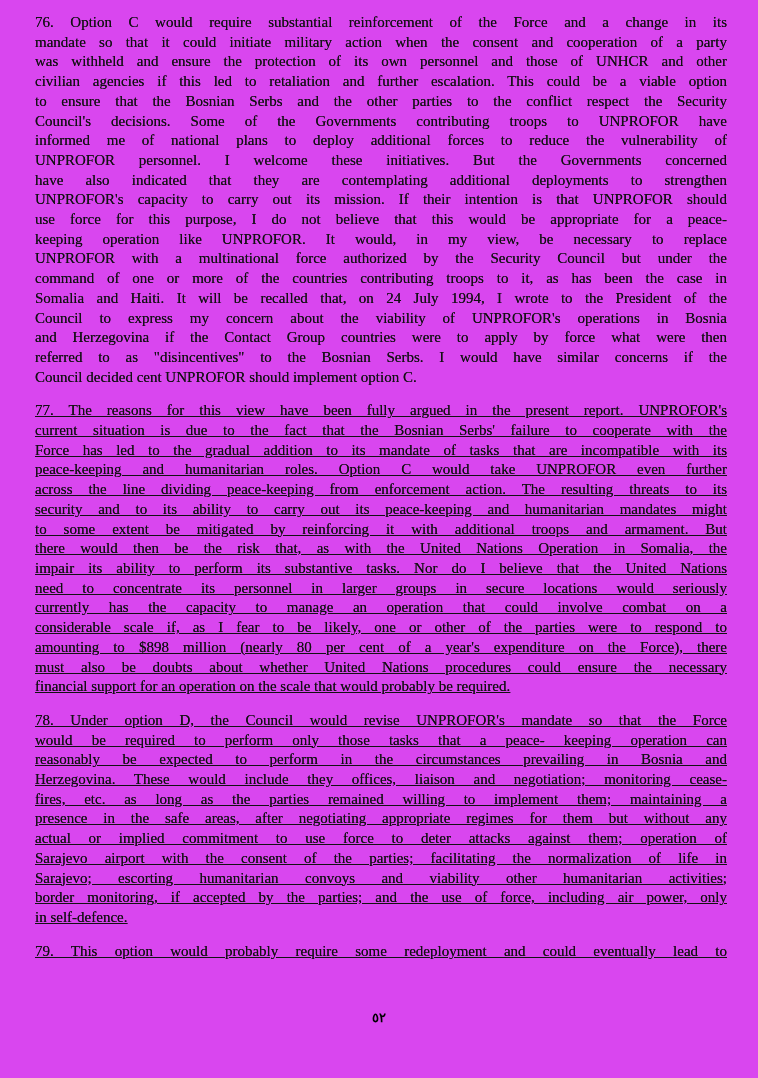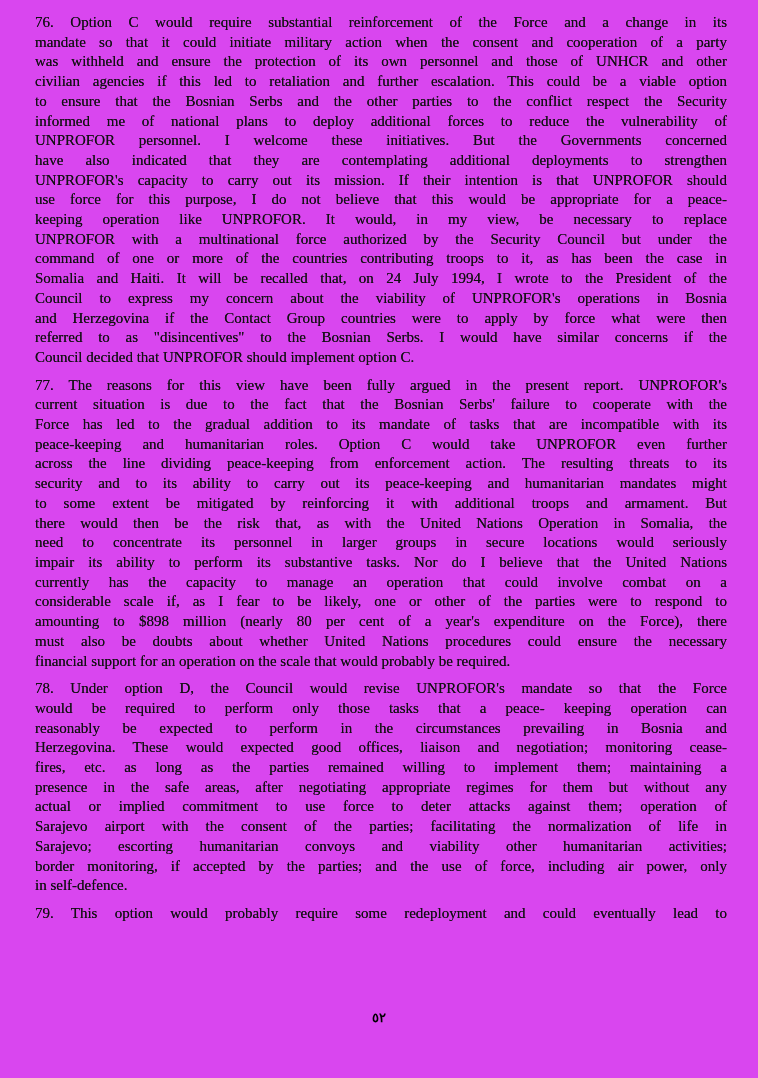--- a/index.html
+++ b/index.html
@@ -20,21 +20,21 @@
   .text-block {
     position: absolute;
     left: 35px;
     top: 13px;
     width: 692px;
     font-size: 15px;
     line-height: 19.7px;
     text-shadow: 0 0 0.5px rgba(0,0,0,0.75);
   }
   .paragraph { margin: 0; }
-  .paragraph + .paragraph { margin-top: 8px; }
+  .paragraph + .paragraph { margin-top: 14px; text-decoration: underline; }
   .line {
     text-align: justify;
     text-align-last: justify;
   }
   .line.plain {
     text-align-last: left;
   }
   .page-number {
     position: absolute;
     left: 0;
@@ -52,56 +52,57 @@
 <body>
 
 <div class="page">
   <main class="text-block">
       <div class="paragraph">
         <div class="line">76. Option C would require substantial reinforcement of the Force and a change in its</div>
         <div class="line">mandate so that it could initiate military action when the consent and cooperation of a party</div>
         <div class="line">was withheld and ensure the protection of its own personnel and those of UNHCR and other</div>
         <div class="line">civilian agencies if this led to retaliation and further escalation. This could be a viable option</div>
         <div class="line">to ensure that the Bosnian Serbs and the other parties to the conflict respect the Security</div>
+        <div class="line">Council's decisions. Some of the Governments contributing troops to UNPROFOR have</div>
         <div class="line">informed me of national plans to deploy additional forces to reduce the vulnerability of</div>
         <div class="line">UNPROFOR personnel. I welcome these initiatives. But the Governments concerned</div>
         <div class="line">have also indicated that they are contemplating additional deployments to strengthen</div>
         <div class="line">UNPROFOR's capacity to carry out its mission. If their intention is that UNPROFOR should</div>
         <div class="line">use force for this purpose, I do not believe that this would be appropriate for a peace-</div>
         <div class="line">keeping operation like UNPROFOR. It would, in my view, be necessary to replace</div>
         <div class="line">UNPROFOR with a multinational force authorized by the Security Council but under the</div>
         <div class="line">command of one or more of the countries contributing troops to it, as has been the case in</div>
         <div class="line">Somalia and Haiti. It will be recalled that, on 24 July 1994, I wrote to the President of the</div>
         <div class="line">Council to express my concern about the viability of UNPROFOR's operations in Bosnia</div>
         <div class="line">and Herzegovina if the Contact Group countries were to apply by force what were then</div>
         <div class="line">referred to as "disincentives" to the Bosnian Serbs. I would have similar concerns if the</div>
-        <div class="line plain">Council decided that UNPROFOR should implement option C.</div>
+        <div class="line plain">Council decided cent UNPROFOR should implement option C.</div>
       </div>
       <div class="paragraph">
         <div class="line">77. The reasons for this view have been fully argued in the present report. UNPROFOR's</div>
         <div class="line">current situation is due to the fact that the Bosnian Serbs' failure to cooperate with the</div>
         <div class="line">Force has led to the gradual addition to its mandate of tasks that are incompatible with its</div>
         <div class="line">peace-keeping and humanitarian roles. Option C would take UNPROFOR even further</div>
         <div class="line">across the line dividing peace-keeping from enforcement action. The resulting threats to its</div>
         <div class="line">security and to its ability to carry out its peace-keeping and humanitarian mandates might</div>
         <div class="line">to some extent be mitigated by reinforcing it with additional troops and armament. But</div>
         <div class="line">there would then be the risk that, as with the United Nations Operation in Somalia, the</div>
+        <div class="line">impair its ability to perform its substantive tasks. Nor do I believe that the United Nations</div>
         <div class="line">need to concentrate its personnel in larger groups in secure locations would seriously</div>
-        <div class="line">impair its ability to perform its substantive tasks. Nor do I believe that the United Nations</div>
         <div class="line">currently has the capacity to manage an operation that could involve combat on a</div>
         <div class="line">considerable scale if, as I fear to be likely, one or other of the parties were to respond to</div>
         <div class="line">amounting to $898 million (nearly 80 per cent of a year's expenditure on the Force), there</div>
         <div class="line">must also be doubts about whether United Nations procedures could ensure the necessary</div>
         <div class="line plain">financial support for an operation on the scale that would probably be required.</div>
       </div>
       <div class="paragraph">
         <div class="line">78. Under option D, the Council would revise UNPROFOR's mandate so that the Force</div>
         <div class="line">would be required to perform only those tasks that a peace- keeping operation can</div>
         <div class="line">reasonably be expected to perform in the circumstances prevailing in Bosnia and</div>
-        <div class="line">Herzegovina. These would expected good offices, liaison and negotiation; monitoring cease-</div>
+        <div class="line">Herzegovina. These would include they offices, liaison and negotiation; monitoring cease-</div>
         <div class="line">fires, etc. as long as the parties remained willing to implement them; maintaining a</div>
         <div class="line">presence in the safe areas, after negotiating appropriate regimes for them but without any</div>
         <div class="line">actual or implied commitment to use force to deter attacks against them; operation of</div>
         <div class="line">Sarajevo airport with the consent of the parties; facilitating the normalization of life in</div>
         <div class="line">Sarajevo; escorting humanitarian convoys and viability other humanitarian activities;</div>
         <div class="line">border monitoring, if accepted by the parties; and the use of force, including air power, only</div>
         <div class="line plain">in self-defence.</div>
       </div>
       <div class="paragraph">
         <div class="line">79. This option would probably require some redeployment and could eventually lead to</div>

